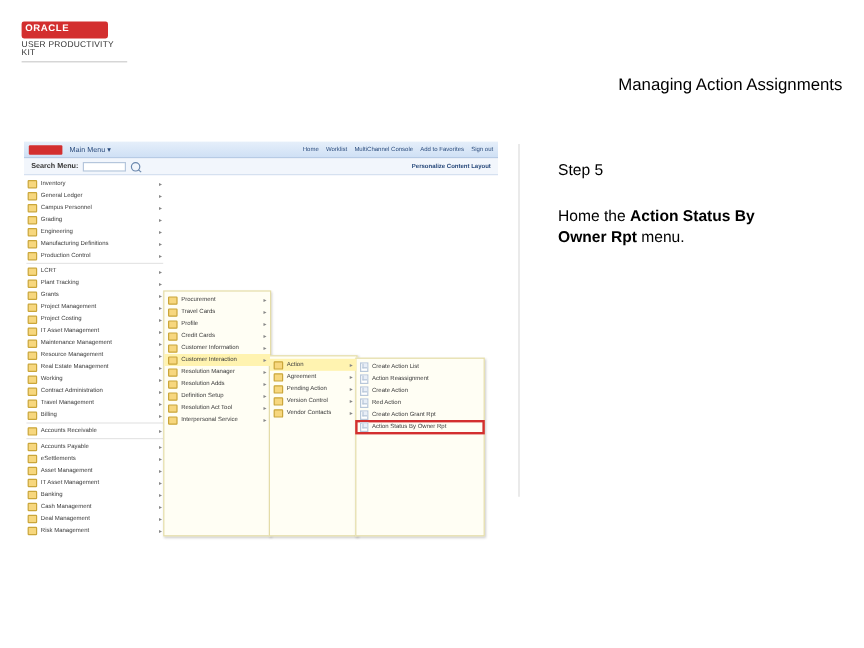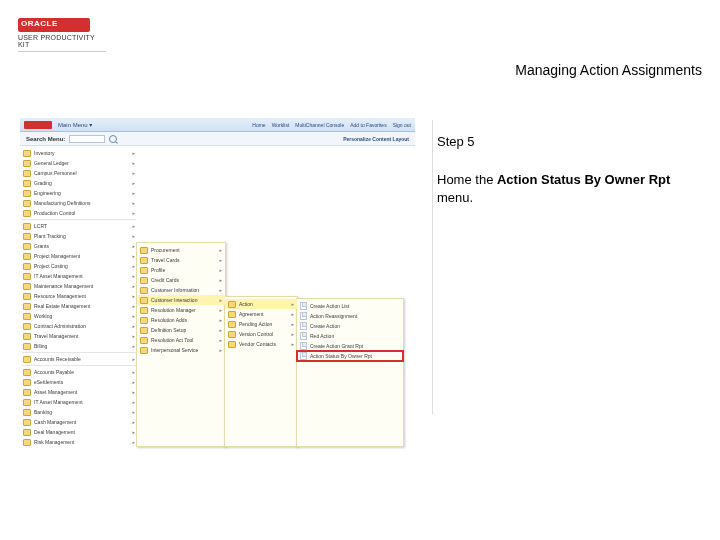--- a/index.html
+++ b/index.html
@@ -96,21 +96,21 @@
   .col3 .hover { background: #fff3b0; }
   .highlight-red { outline: 2px solid #d32f2f; outline-offset: -1px; z-index: 4; }
 
   
   .inst {
     position: absolute;
     left: 432px; top: 120px;
     width: 266px;
     height: 294px;
     border-left: 1px solid #ddd;
-    padding: 14px 4px;
+    padding: 14px 32px;
     font-size: 13px;
     color: #000;
   }
   .inst .step { margin-bottom: 22px; }
   .inst .body { line-height: 1.35; }
   .inst .body b { font-weight: bold; }
 </style>
 </head>
 <body>
 

